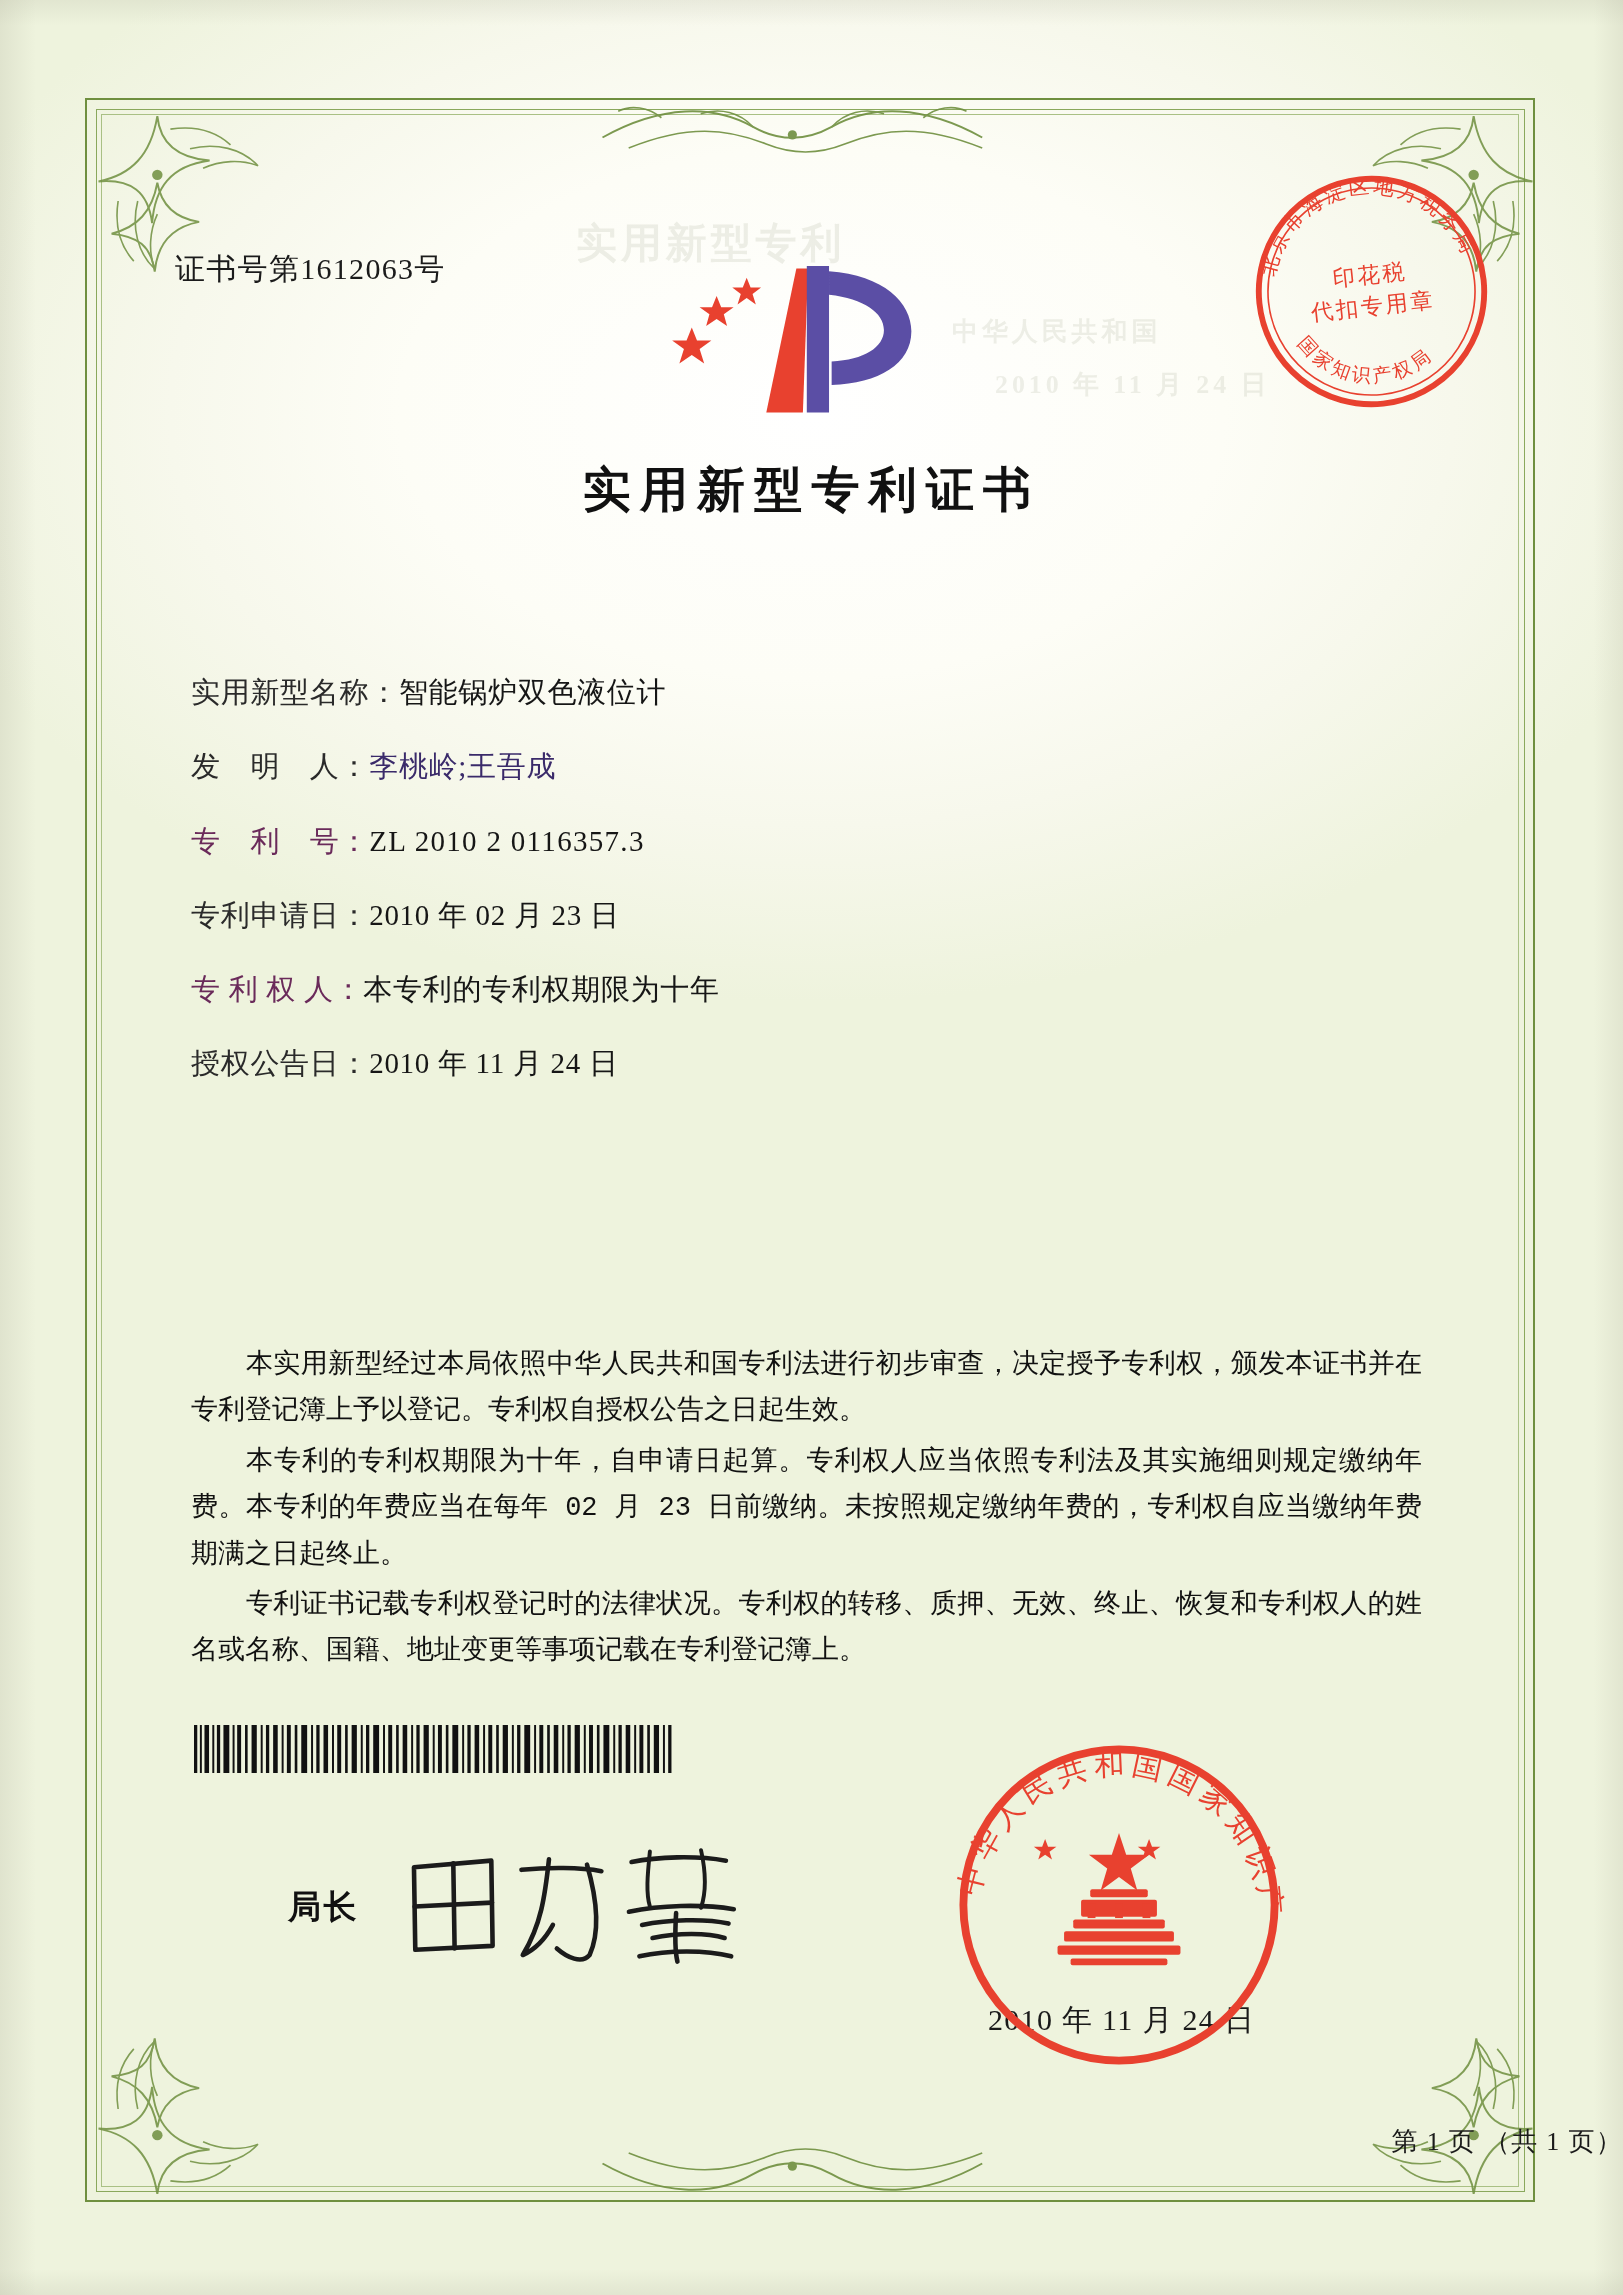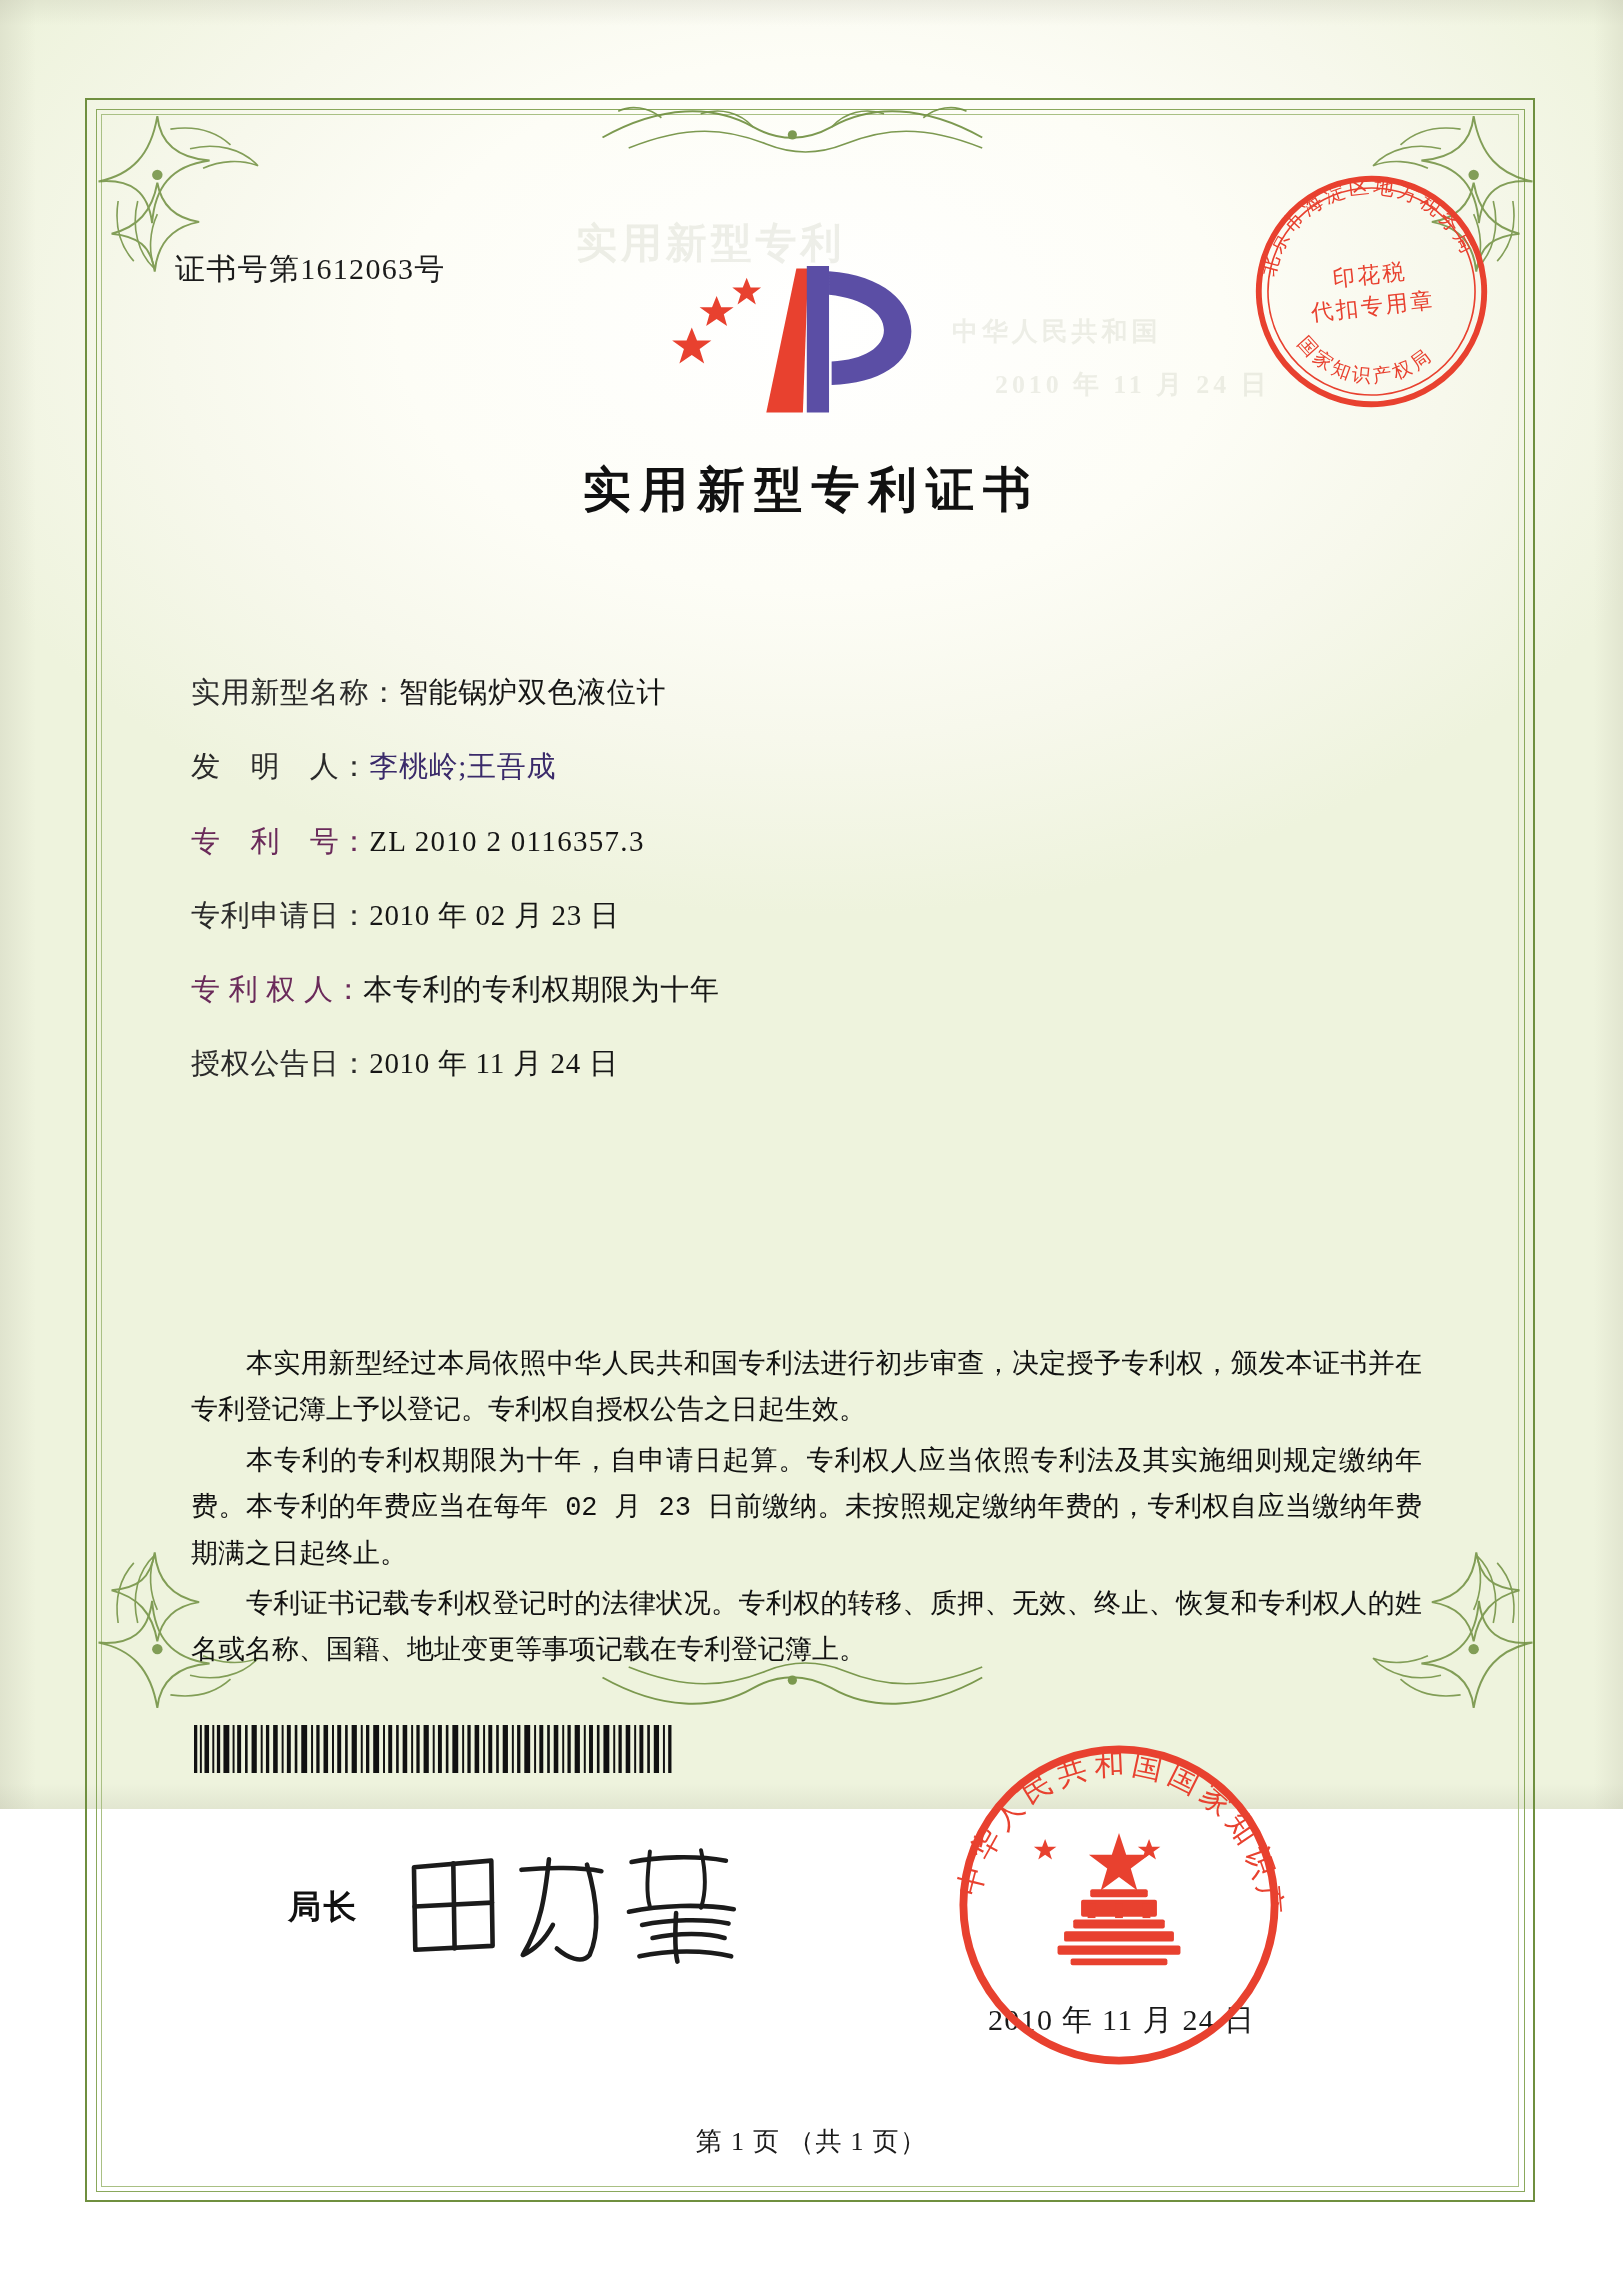--- a/index.html
+++ b/index.html
@@ -11,21 +11,21 @@
     width: 1623px;
     height: 2295px;
     font-family: "Liberation Serif", "DejaVu Serif", serif;
     overflow: hidden;
   }
 
   
   #page {
     position: relative;
     width: 1623px;
-    height: 1809px;
+    height: 2295px;
     background:
       radial-gradient(ellipse 916px 589px at 50% 18%, #ffffff 0%, #fdfdf6 45%, #f7f8ec 70%, #eef3dd 100%),
       linear-gradient(180deg, #fbfbf4 0%, #f6f8e8 45%, #eaf1d4 72%, #dfeac2 88%, #e9f0d4 100%);
     box-sizing: border-box;
   }
   
   #page::before {
     content: "";
     position: absolute;
     inset: 0;
@@ -230,21 +230,21 @@
     font-size: 30px;
     color: #1a1a1a;
     letter-spacing: 1.3px;
   }
 
   .page-no {
     position: absolute;
     left: 0;
     top: 2124px;
     width: 1623px;
-    text-align: center;
+    text-align: right;
     font-size: 26px;
     color: #1a1a1a;
     letter-spacing: 1.3px;
   }
 
   
   .seal-tax {
     position: absolute;
     left: 1247px;
     top: 167px;

